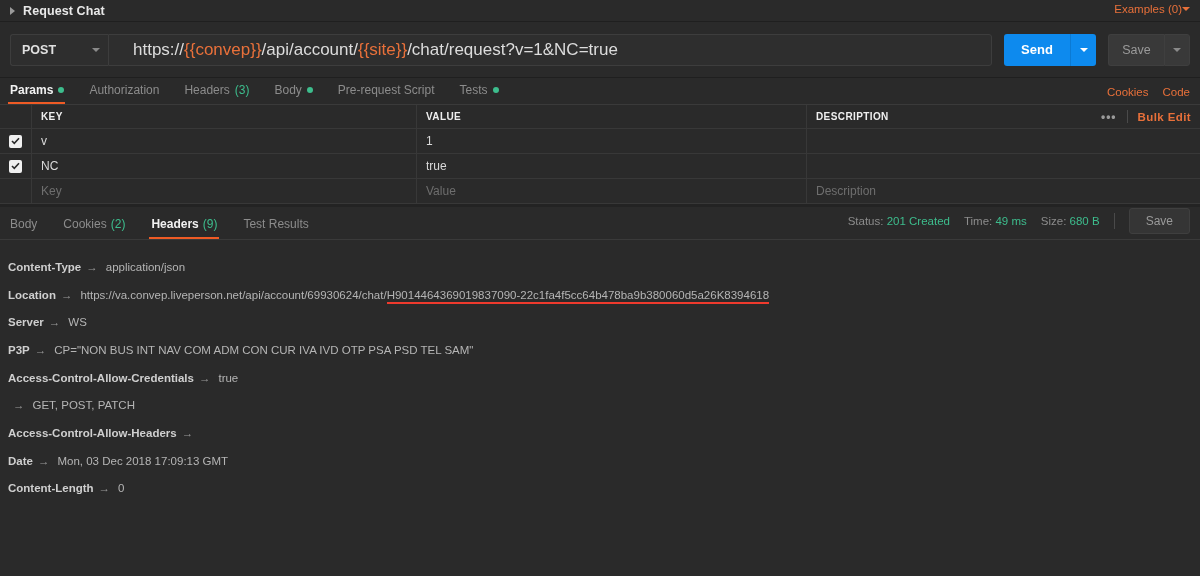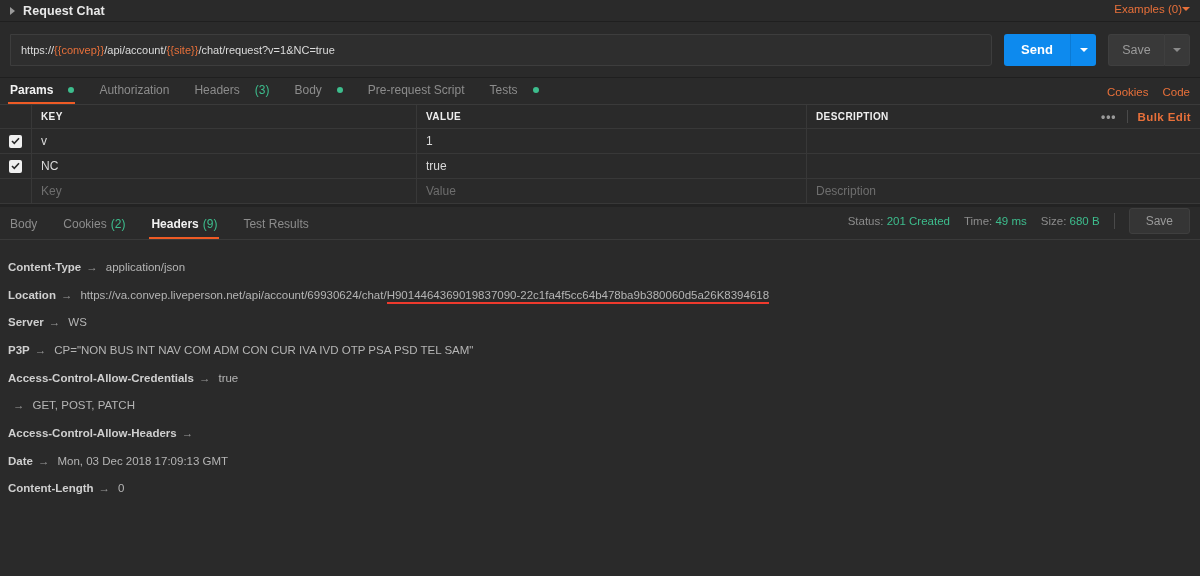--- a/index.html
+++ b/index.html
@@ -66,22 +66,22 @@
     border-top: 4px solid #8a8a8a;
     border-left: 4px solid transparent;
     border-right: 4px solid transparent;
   }
   .urlbox {
     flex: 1; height: 32px;
     background: #2e2e2e;
     border: 1px solid #3d3d3d;
     border-radius: 0 3px 3px 0;
     display: flex; align-items: center;
-    padding: 0 10px;
-    font-size: 11px; color: #dcdcdc;
+    padding: 0 24px;
+    font-size: 17px; color: #dcdcdc;
     white-space: nowrap; overflow: hidden;
     cursor: text;
   }
   .var { color: #e8703a; }
   .sendwrap { display: flex; margin-left: 12px; }
   .send {
     height: 32px; min-width: 66px;
     background: #0d8aee; color: #fff;
     font-size: 13px; font-weight: bold;
     border: none; border-radius: 3px 0 0 3px;
@@ -134,21 +134,21 @@
     height: 27px; background: #2a2a2a;
     display: flex; align-items: flex-end;
     padding: 0 10px;
     position: relative;
     border-bottom: 1px solid #3a3a3a;
   }
   .rtab {
     font-size: 12px; color: #8c8c8c;
     padding: 0 13px 7px 0;
     margin-right: 12px;
-    display: flex; align-items: center; gap: 15px;
+    display: flex; align-items: center; gap: 5px;
     cursor: pointer; position: relative;
   }
   .rtab:first-child { padding-left: 0; }
   .rtab.active { color: #f2f2f2; font-weight: bold; }
   .rtab.active::after {
     content: ""; position: absolute;
     left: -2px; right: 12px; bottom: 0;
     height: 2px; background: #ef5b25;
   }
   .dot { width: 6px; height: 6px; border-radius: 50%; background: #3dbd8d; display:inline-block; }
@@ -249,20 +249,24 @@
 <div class="titlebar">
   <div class="tri"></div>
   <div class="req-title">Request Chat</div>
   <div class="examples">
     <span>Examples (0)</span>
     <span class="caret-dn"></span>
   </div>
 </div>
 
 <div class="urlrow">
+  <div class="method">
+    <span>POST</span>
+    <span class="caret-sm"></span>
+  </div>
   <div class="urlbox">
     <span>https://</span>
       <span class="var">{{convep}}</span>
       <span>/api/account/</span>
       <span class="var">{{site}}</span>
       <span>/chat/request?v=1&amp;NC=true</span>
   </div>
   <div class="sendwrap">
     <div class="send">Send</div>
     <div class="send-caret">

